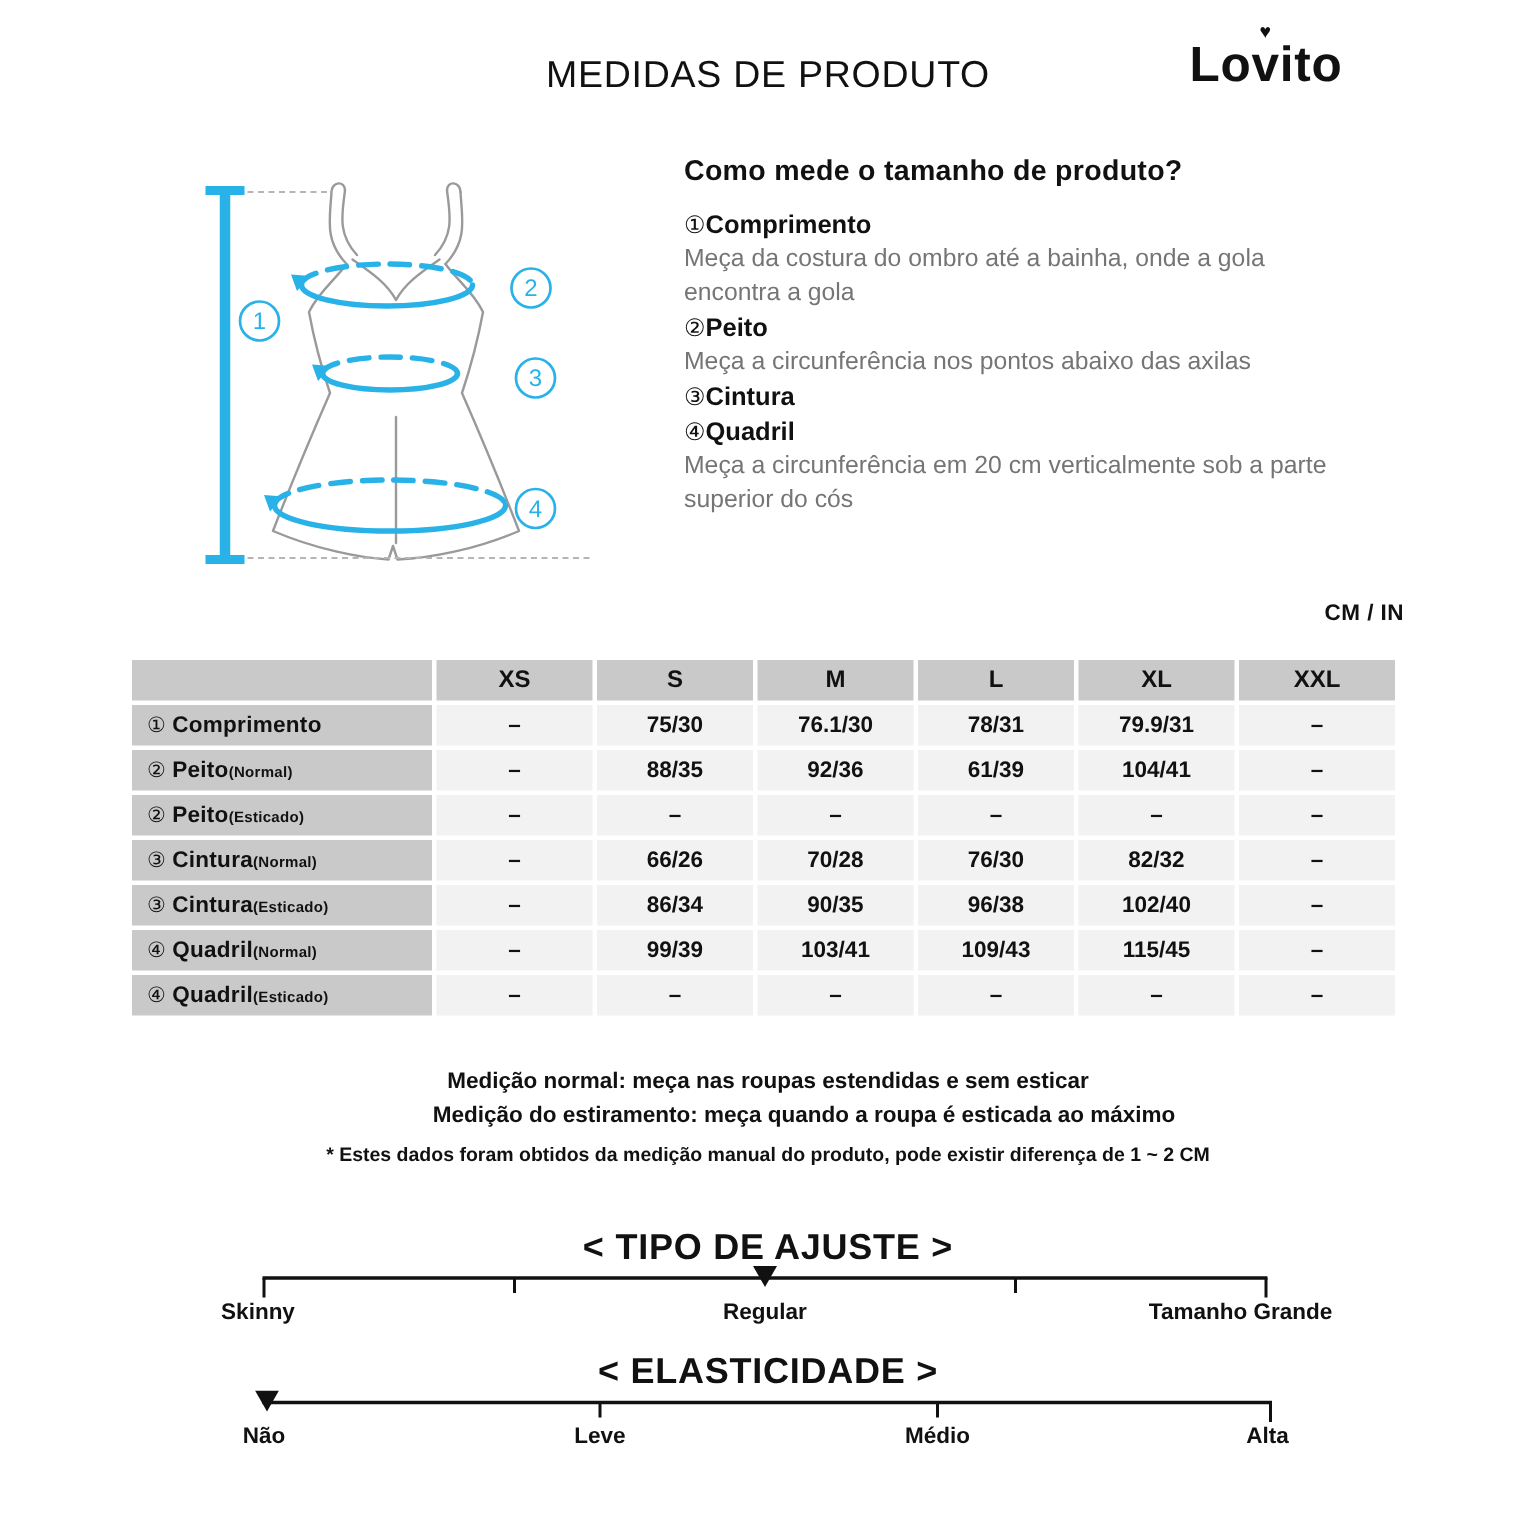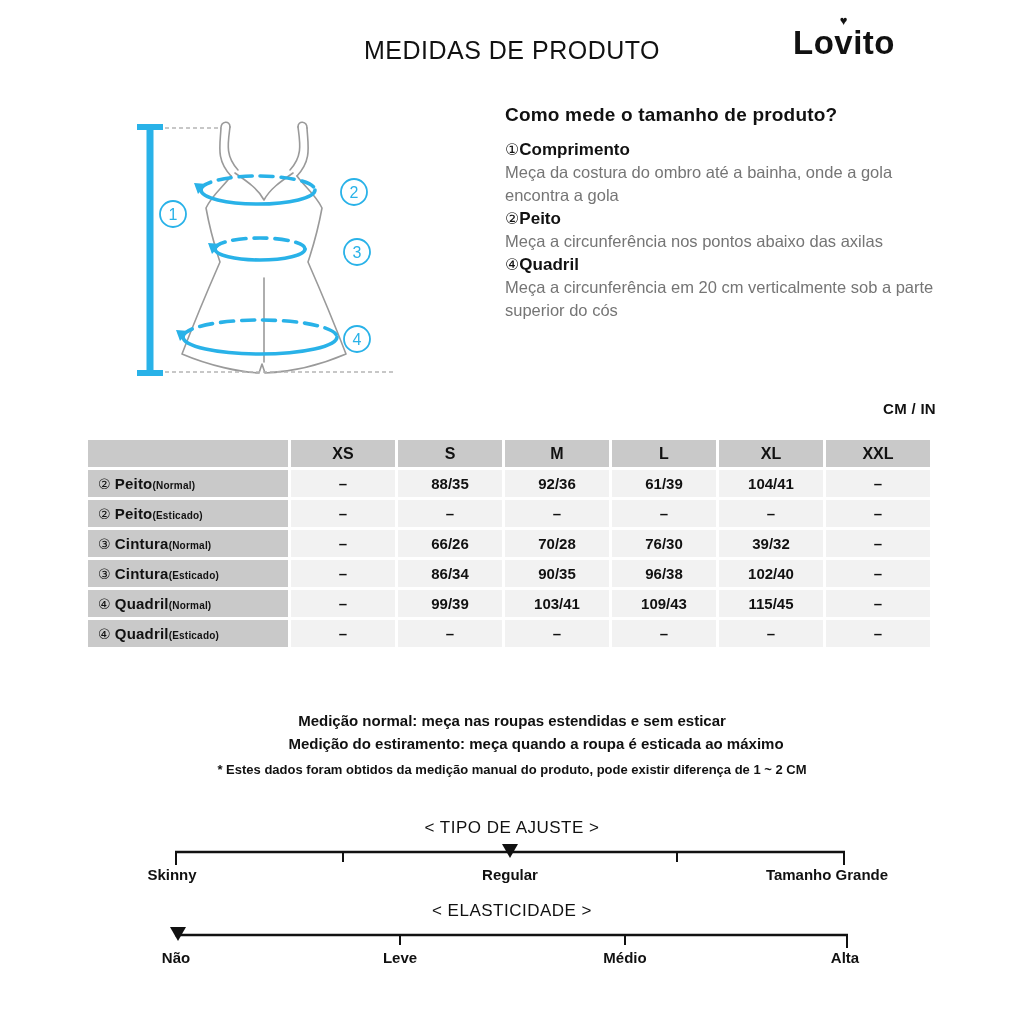--- a/index.html
+++ b/index.html
@@ -27,21 +27,21 @@
   .garment{fill:none;stroke:var(--outline);stroke-width:1.6;stroke-linecap:round;stroke-linejoin:round;}
   .tape-dash{fill:none;stroke:var(--accent);stroke-width:3.6;stroke-dasharray:13 8;stroke-linecap:round;}
   .tape-solid{fill:none;stroke:var(--accent);stroke-width:3.6;stroke-linecap:round;}
   .ruler{stroke:var(--accent);}
   .dashline{stroke:#b5b5b5;stroke-width:1.3;stroke-dasharray:4 3;}
   .callout-circle{fill:#fff;stroke:var(--accent);stroke-width:1.8;}
   .callout-num{fill:var(--accent);font-size:16px;font-family:"Liberation Sans",sans-serif;}
   .arrowhead{fill:var(--accent);}
 
   
-  .howto{position:absolute;left:505px;top:104px;width:452px;}
+  .howto{position:absolute;left:456px;top:104px;width:452px;}
   .howto h2{font-size:19px;font-weight:800;margin-bottom:12px;letter-spacing:.2px;}
   .item-label{font-size:17px;font-weight:800;line-height:23px;}
   .item-label .circ{font-family:"DejaVu Sans","Liberation Sans",sans-serif;font-weight:400;font-size:16px;}
   .item-desc{font-size:16.5px;color:var(--muted);line-height:23px;}
 
   .units{position:absolute;right:88px;top:400px;font-size:15px;font-weight:800;letter-spacing:.3px;}
 
   
   #size-table{position:absolute;left:85px;top:437px;border-collapse:separate;border-spacing:3px;}
   #size-table th,#size-table td{padding:0;height:27px;vertical-align:middle;}
@@ -53,21 +53,21 @@
   #size-table .rowhead .qual{font-size:10px;font-weight:700;}
   #size-table td{background:var(--tdbg);text-align:center;font-size:15px;font-weight:700;}
 
   
   .note{position:absolute;left:0;width:100%;text-align:center;font-weight:800;}
   #note1{top:712px;font-size:15px;}
   #note2{top:735px;font-size:15px;margin-left:24px;}
   #note3{top:762px;font-size:13px;}
 
   
-  .scale-title{position:absolute;left:0;width:100%;text-align:center;font-size:17px;font-weight:400;letter-spacing:.5px;}
+  .scale-title{position:absolute;left:0;width:100%;text-align:center;font-size:24px;font-weight:700;letter-spacing:.5px;}
   #fit-title{top:818px;}
   #ela-title{top:901px;}
   .scale-svg{position:absolute;left:140px;width:760px;height:24px;}
   #fit-svg{top:844px;}
   #ela-svg{top:927px;}
   .sline{stroke:var(--ink);stroke-width:2.4;fill:none;}
   .stick{stroke:var(--ink);stroke-width:2;fill:none;}
   .smarker{fill:var(--ink);}
   .scale-labels{position:absolute;left:140px;width:760px;height:20px;}
   #fit-labels{top:866px;}
@@ -144,20 +144,21 @@
       </g>
   </svg>
 
   <div class="howto">
     <h2>Como mede o tamanho de produto?</h2>
     <div id="howto-list">
         <div class="item-label"><span class="circ">①</span><span>Comprimento</span></div>
         <div class="item-desc">Meça da costura do ombro até a bainha, onde a gola encontra a gola</div>
         <div class="item-label"><span class="circ">②</span><span>Peito</span></div>
         <div class="item-desc">Meça a circunferência nos pontos abaixo das axilas</div>
+        <div class="item-label"><span class="circ">③</span><span>Cintura</span></div>
         <div class="item-label"><span class="circ">④</span><span>Quadril</span></div>
         <div class="item-desc">Meça a circunferência em 20 cm verticalmente sob a parte superior do cós</div>
       </div>
   </div>
 
   <div class="units">CM / IN</div>
 
   <table id="size-table">
     <thead>
         <tr id="size-table-head">
@@ -165,20 +166,29 @@
           <th class="colhead">XS</th>
           <th class="colhead">S</th>
           <th class="colhead">M</th>
           <th class="colhead">L</th>
           <th class="colhead">XL</th>
           <th class="colhead">XXL</th>
         </tr>
       </thead>
     <tbody id="size-table-body">
         <tr>
+          <th class="rowhead"><span class="circ">①</span><span>Comprimento</span></th>
+          <td>–</td>
+          <td>75/30</td>
+          <td>76.1/30</td>
+          <td>78/31</td>
+          <td>79.9/31</td>
+          <td>–</td>
+        </tr>
+        <tr>
           <th class="rowhead"><span class="circ">②</span><span>Peito</span><span class="qual">(Normal)</span></th>
           <td>–</td>
           <td>88/35</td>
           <td>92/36</td>
           <td>61/39</td>
           <td>104/41</td>
           <td>–</td>
         </tr>
         <tr>
           <th class="rowhead"><span class="circ">②</span><span>Peito</span><span class="qual">(Esticado)</span></th>
@@ -188,21 +198,21 @@
           <td>–</td>
           <td>–</td>
           <td>–</td>
         </tr>
         <tr>
           <th class="rowhead"><span class="circ">③</span><span>Cintura</span><span class="qual">(Normal)</span></th>
           <td>–</td>
           <td>66/26</td>
           <td>70/28</td>
           <td>76/30</td>
-          <td>39/32</td>
+          <td>82/32</td>
           <td>–</td>
         </tr>
         <tr>
           <th class="rowhead"><span class="circ">③</span><span>Cintura</span><span class="qual">(Esticado)</span></th>
           <td>–</td>
           <td>86/34</td>
           <td>90/35</td>
           <td>96/38</td>
           <td>102/40</td>
           <td>–</td>

